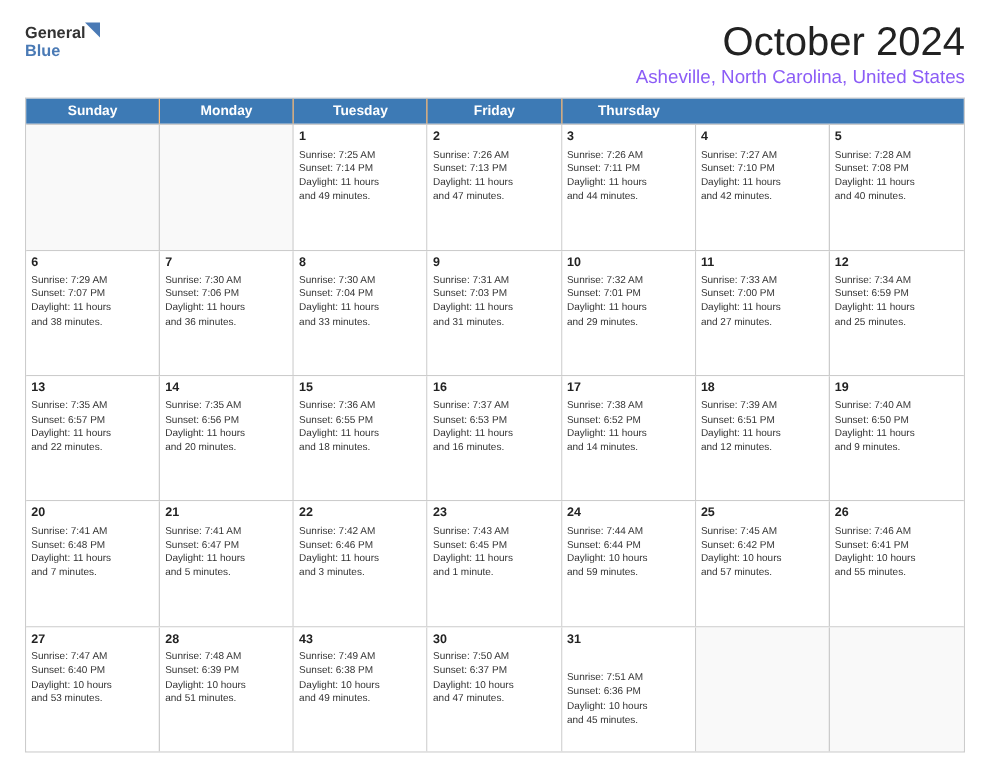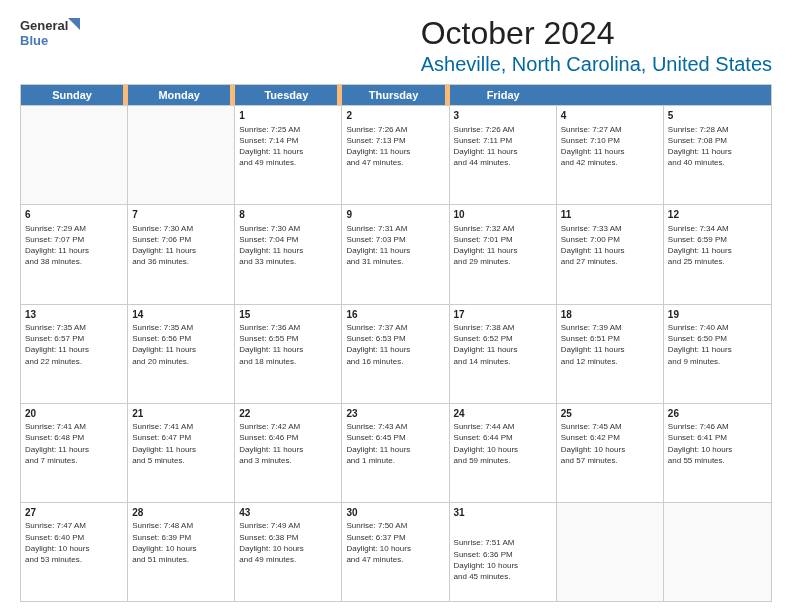--- a/index.html
+++ b/index.html
@@ -22,51 +22,51 @@
       justify-content: space-between;
       align-items: flex-start;
       margin-bottom: 8px;
     }
     .logo {
       display: flex;
       align-items: center;
       gap: 4px;
     }
     .title-block {
-      text-align: left;
+      text-align: right;
     }
     .main-title {
       font-size: 32px;
       font-weight: normal;
       color: #222;
       line-height: 1.1;
     }
     .subtitle {
-      font-size: 20px;
-      color: #0369a1;
+      font-size: 15px;
+      color: #8b5cf6;
       margin-top: 2px;
     }
     .calendar {
       flex: 1;
       display: flex;
       flex-direction: column;
       border: 1px solid #ccc;
     }
     .cal-header-row {
       display: grid;
       grid-template-columns: repeat(7, 1fr);
       background: #3d7ab5;
     }
     .cal-header-cell {
       color: #fff;
       font-size: 11px;
       font-weight: bold;
       text-align: center;
       padding: 4px 2px;
-      border-right: 5px solid #fdba74;
+      border-right: 1px solid #fdba74;
     }
     .cal-header-cell:last-child { border-right: none; }
     .cal-body {
       display: flex;
       flex-direction: column;
       flex: 1;
     }
     .cal-week {
       display: grid;
       grid-template-columns: repeat(7, 1fr);
@@ -114,22 +114,22 @@
       <div class="main-title">October 2024</div>
       <div class="subtitle">Asheville, North Carolina, United States</div>
     </div>
   </div>
 
   <div class="calendar">
     <div class="cal-header-row">
     <div class="cal-header-cell">Sunday</div>
         <div class="cal-header-cell">Monday</div>
         <div class="cal-header-cell">Tuesday</div>
+        <div class="cal-header-cell">Friday</div>
         <div class="cal-header-cell">Thursday</div>
-        <div class="cal-header-cell">Friday</div>
       </div>
     <div class="cal-body">
     <div class="cal-week">
           <div class="cal-cell empty"></div>
           <div class="cal-cell empty"></div>
           <div class="cal-cell">
             <span class="day-number">1</span>
             <div class="cell-text" style="white-space: pre-line;">Sunrise: 7:25 AM
 Sunset: 7:14 PM
 Daylight: 11 hours

